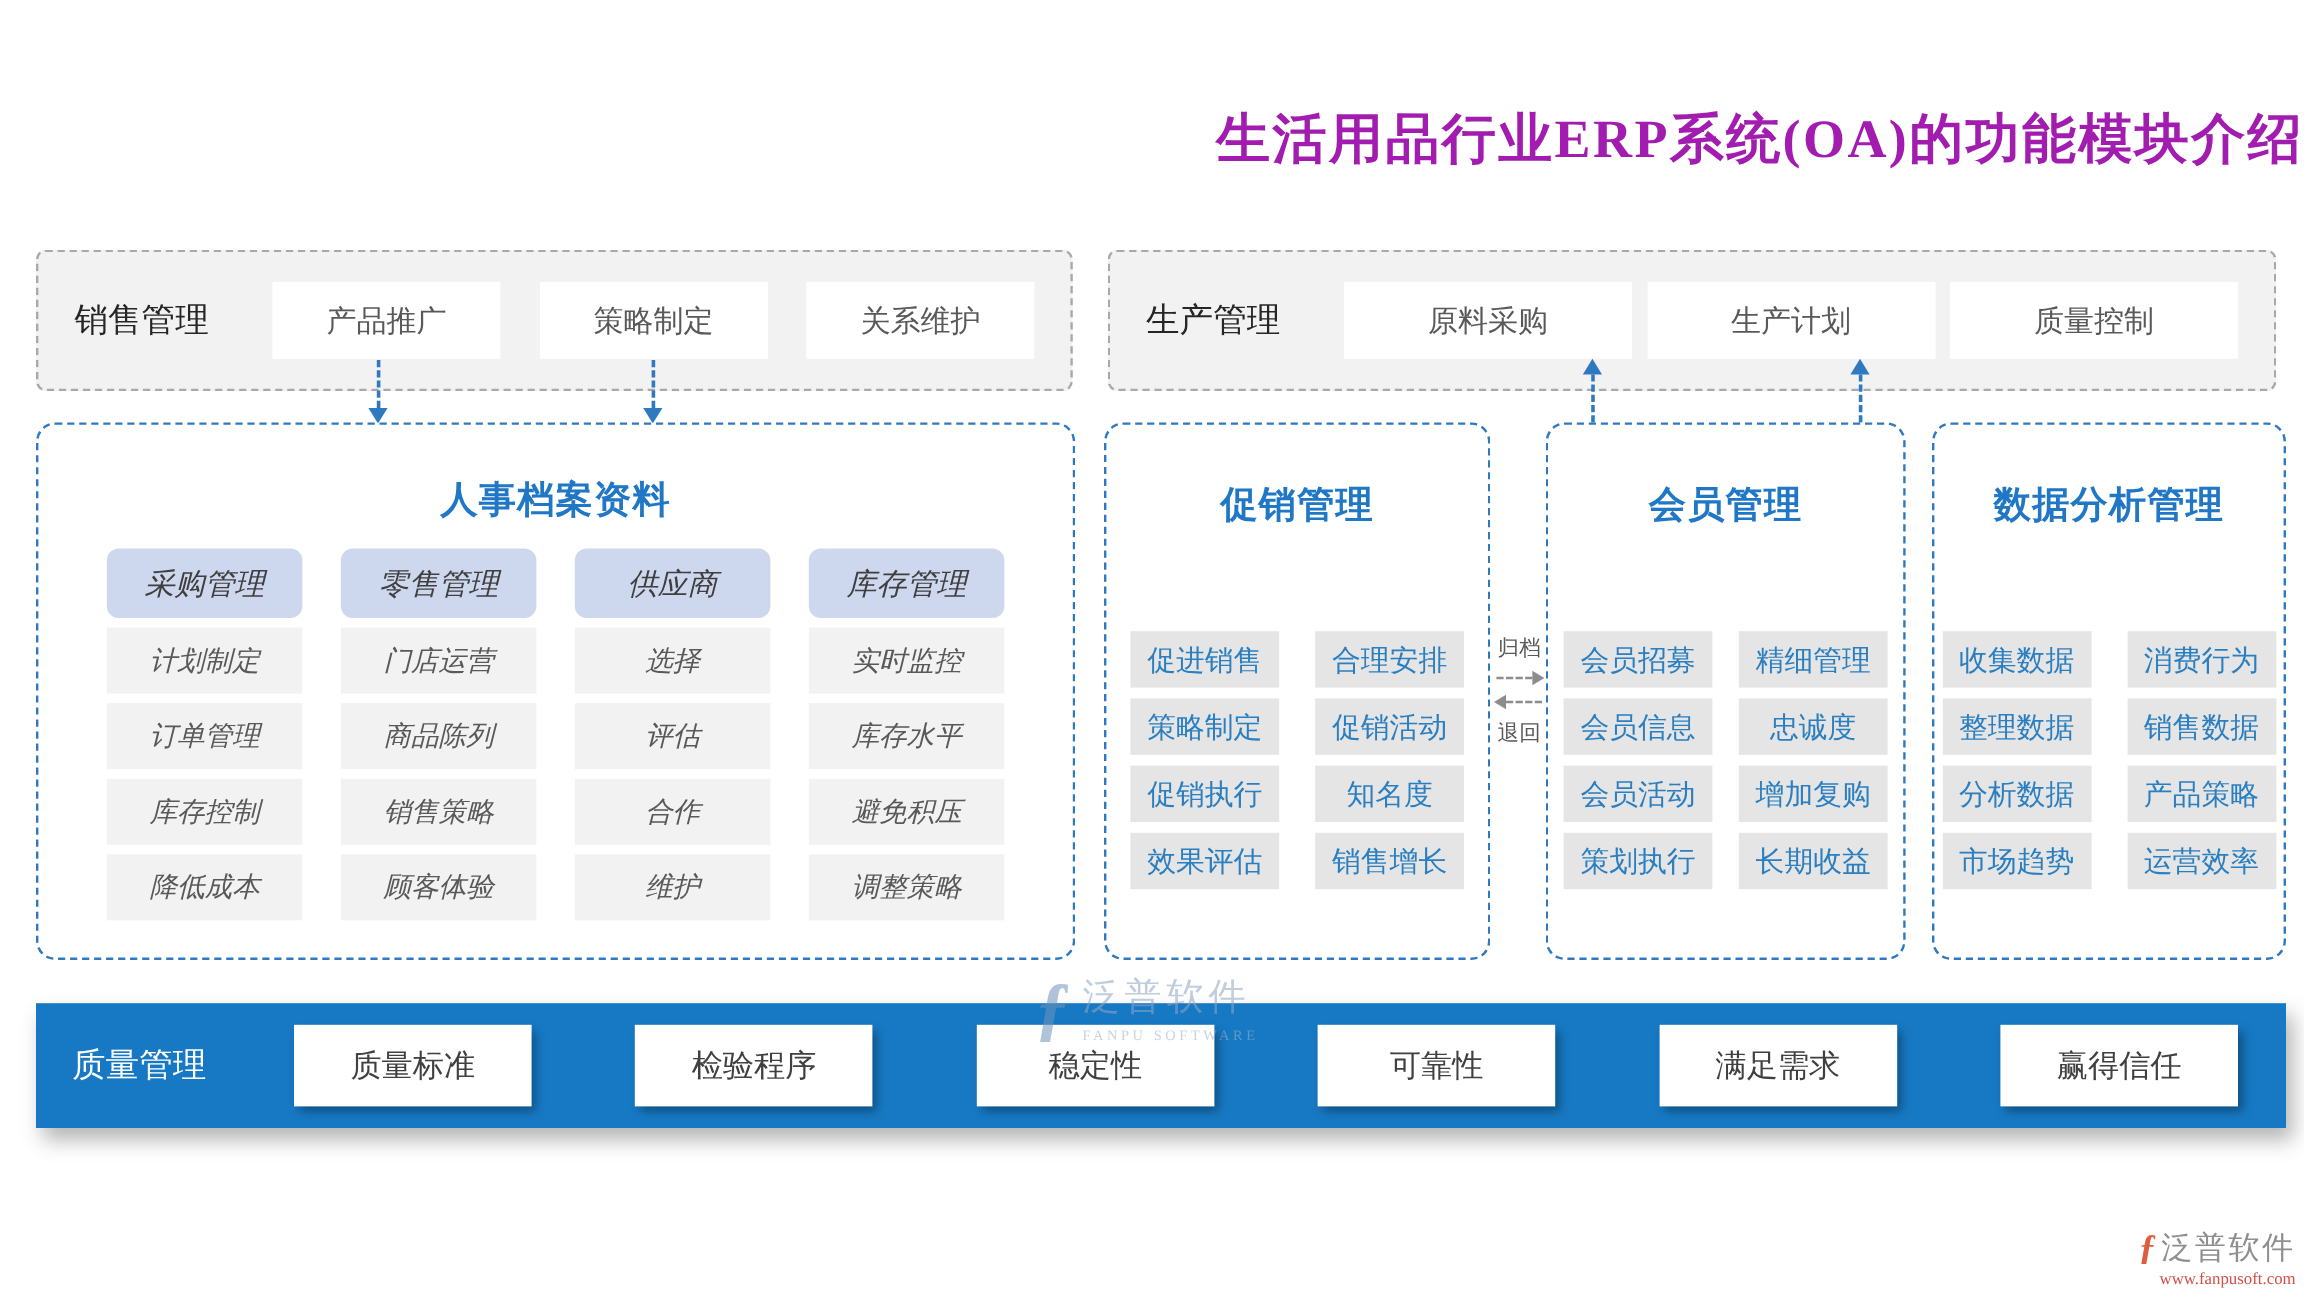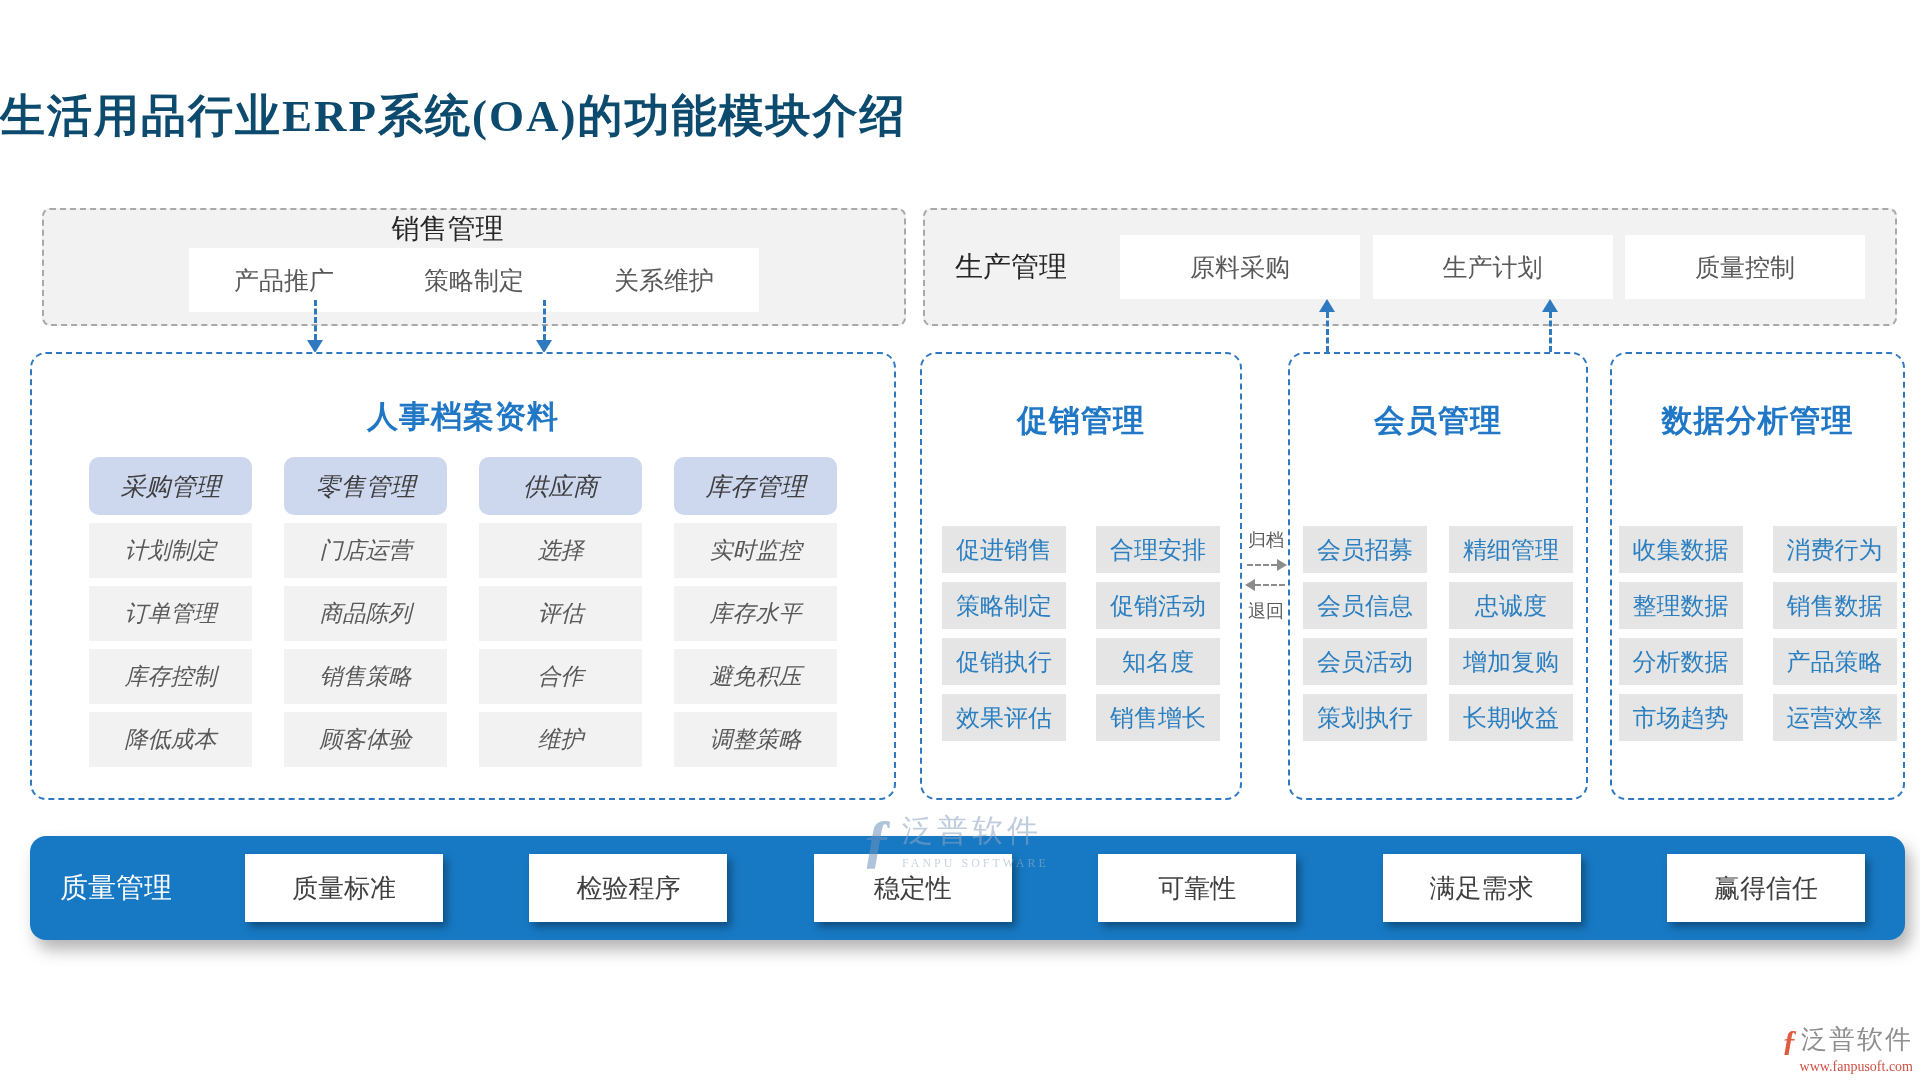--- a/index.html
+++ b/index.html
@@ -1,27 +1,27 @@
 <!DOCTYPE html>
 <html><head>
 <meta charset="utf-8">
 <style>
   * { margin:0; padding:0; box-sizing:border-box; }
   html,body { background:#ffffff; }
   body { font-family:"Liberation Serif","DejaVu Serif",serif; }
   .canvas { position:relative; width:1920px; height:1080px; background:#fff; overflow:hidden; }
 
   
-  .page-title { position:absolute; top:86px; left:0; width:100%; text-align:left;
-    font-size:45px; font-weight:bold; color:#0c4a6e; letter-spacing:2px; }
+  .page-title { position:absolute; top:86px; left:0; width:100%; text-align:right;
+    font-size:45px; font-weight:bold; color:#a21caf; letter-spacing:2px; }
 
   
   .gray-box { position:absolute; top:208px; height:118px; background:#f2f2f2;
     border:2px dashed #a9a9a9; border-radius:8px; display:flex; align-items:center; padding:0 30px; }
-  .gray-box.sales { left:42px; width:864px;flex-direction:column; }
+  .gray-box.sales { left:30px; width:864px; }
   .gray-box.production { left:923px; width:974px; }
   .gray-label { width:165px; font-size:28px; color:#262626; flex:none; }
   .top-btn-row { flex:1; display:flex; justify-content:space-between; }
   .top-btn { height:64px; background:#ffffff; display:flex; align-items:center; justify-content:center;
     font-size:25px; color:#595959; }
   .sales .top-btn { width:190px; }
   .production .top-btn { width:240px; }
 
   
   .blue-box { position:absolute; top:352px; height:448px; background:#ffffff;
@@ -70,21 +70,21 @@
   .mini-arrow .dash { position:absolute; top:5px; border-top:2px dashed #8c8c8c; }
   .mini-arrow.rightward .dash { left:2px; right:10px; }
   .mini-arrow.leftward .dash { left:10px; right:2px; }
   .mini-arrow .tip { position:absolute; top:0; width:0; height:0;
     border-top:6px solid transparent; border-bottom:6px solid transparent; }
   .mini-arrow.rightward .tip { right:0; border-left:10px solid #8c8c8c; }
   .mini-arrow.leftward .tip { left:0; border-right:10px solid #8c8c8c; }
 
   
   .quality-bar { position:absolute; left:30px; top:836px; width:1875px; height:104px;
-    background:#1779c4; border-radius:16px; display:flex; align-items:center;
+    background:#1779c4; border-radius:0; display:flex; align-items:center;
     padding:0 40px 0 30px; box-shadow:6px 10px 16px rgba(90,90,90,.45); z-index:1; }
   .quality-label { width:185px; font-size:28px; color:#ffffff; flex:none; }
   .quality-btn-row { flex:1; display:flex; justify-content:space-between; }
   .quality-btn { width:198px; height:68px; background:#ffffff; display:flex; align-items:center;
     justify-content:center; font-size:26px; color:#404040; box-shadow:4px 5px 8px rgba(0,0,0,.35); }
 
   
   .wm-center { position:absolute; left:862px; top:810px; z-index:2; opacity:.55;
     display:flex; gap:10px; align-items:flex-start; pointer-events:none; }
   .wm-center .wm-glyph { font-size:60px; font-style:italic; font-weight:bold;

